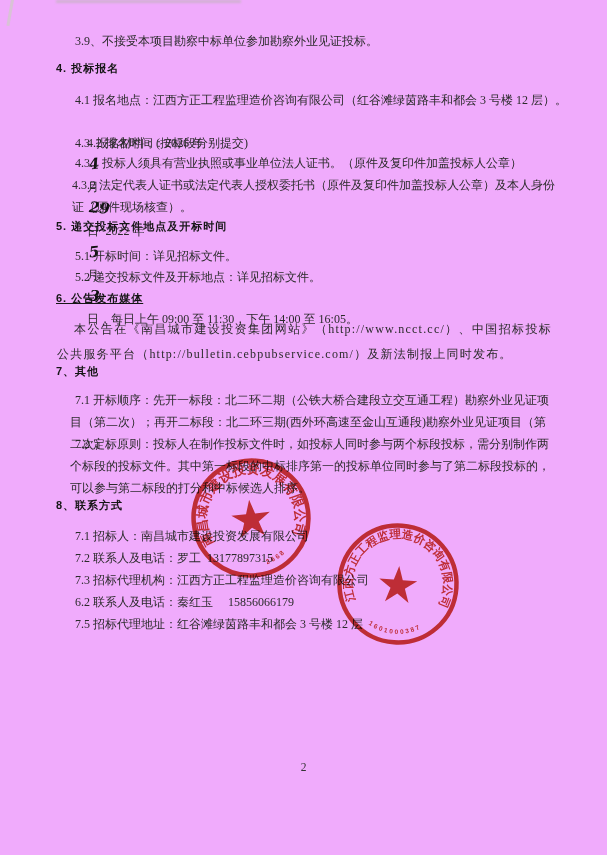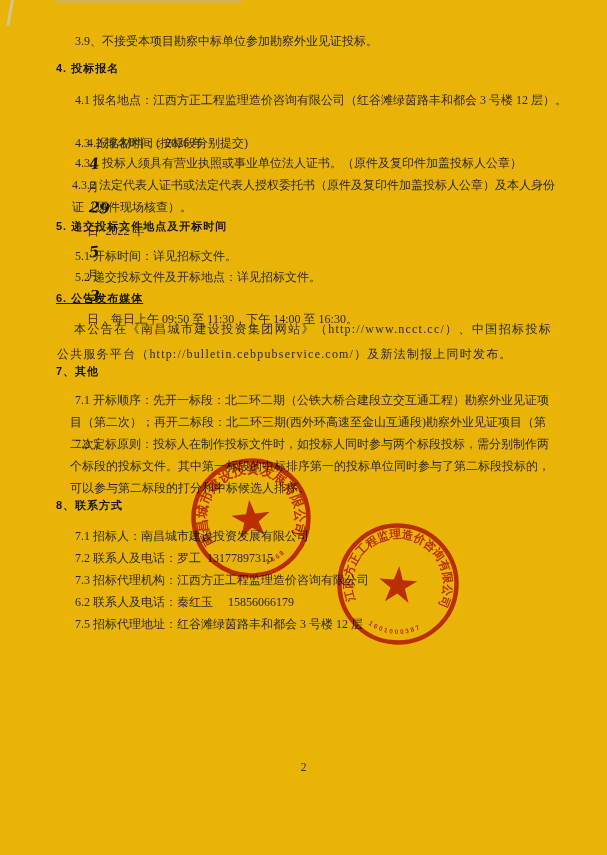--- a/index.html
+++ b/index.html
@@ -1,20 +1,20 @@
 <!DOCTYPE html>
 <html><head>
 <meta charset="utf-8">
 <style>
   html,body{margin:0;padding:0;background:#888;}
   .page{
     position:relative;
     width:607px;height:855px;
     margin:0 auto;
-    background:#eab308;
+    background:#f0abfc;
     overflow:hidden;
     font-family:"Liberation Serif","DejaVu Serif",serif;
     color:#2b2b2b;
   }
   .line,.para,.contact-line{
     position:absolute;
     font-size:12px;
     line-height:21.5px;
     white-space:pre-wrap;
     color:#2b2b2b;
@@ -107,21 +107,21 @@
 
   <div class="line" style="left:75px;top:111px;width:510px;">
     <span>4.2 报名时间：2026 年</span>
     <span class="hw">4</span>
     <span>月</span>
     <span class="hw tilt2">29</span>
     <span>日~2022 年</span>
     <span class="hw">5</span>
     <span>月</span>
     <span class="hw tilt2">3</span>
-    <span>日，每日上午 09:50 至 11:30，下午 14:00 至 16:30。</span>
+    <span>日，每日上午 09:00 至 11:30，下午 14:00 至 16:05。</span>
   </div>
 
   <div class="line" style="left:75px;top:133px;">4.3  报名材料：(按标段分别提交)</div>
   <div class="line" style="left:75px;top:153px;width:500px;">4.3.1 投标人须具有营业执照或事业单位法人证书。（原件及复印件加盖投标人公章）</div>
   <div class="para" style="left:72px;top:175px;width:492px;">4.3.2 法定代表人证书或法定代表人授权委托书（原件及复印件加盖投标人公章）及本人身份证（原件现场核查）。</div>
 
   <div class="heading" style="left:56px;top:219px;">5. 递交投标文件地点及开标时间</div>
   <div class="line" style="left:75px;top:246px;">5.1 开标时间：详见招标文件。</div>
   <div class="line" style="left:75px;top:267px;">5.2 递交投标文件及开标地点：详见招标文件。</div>
 

